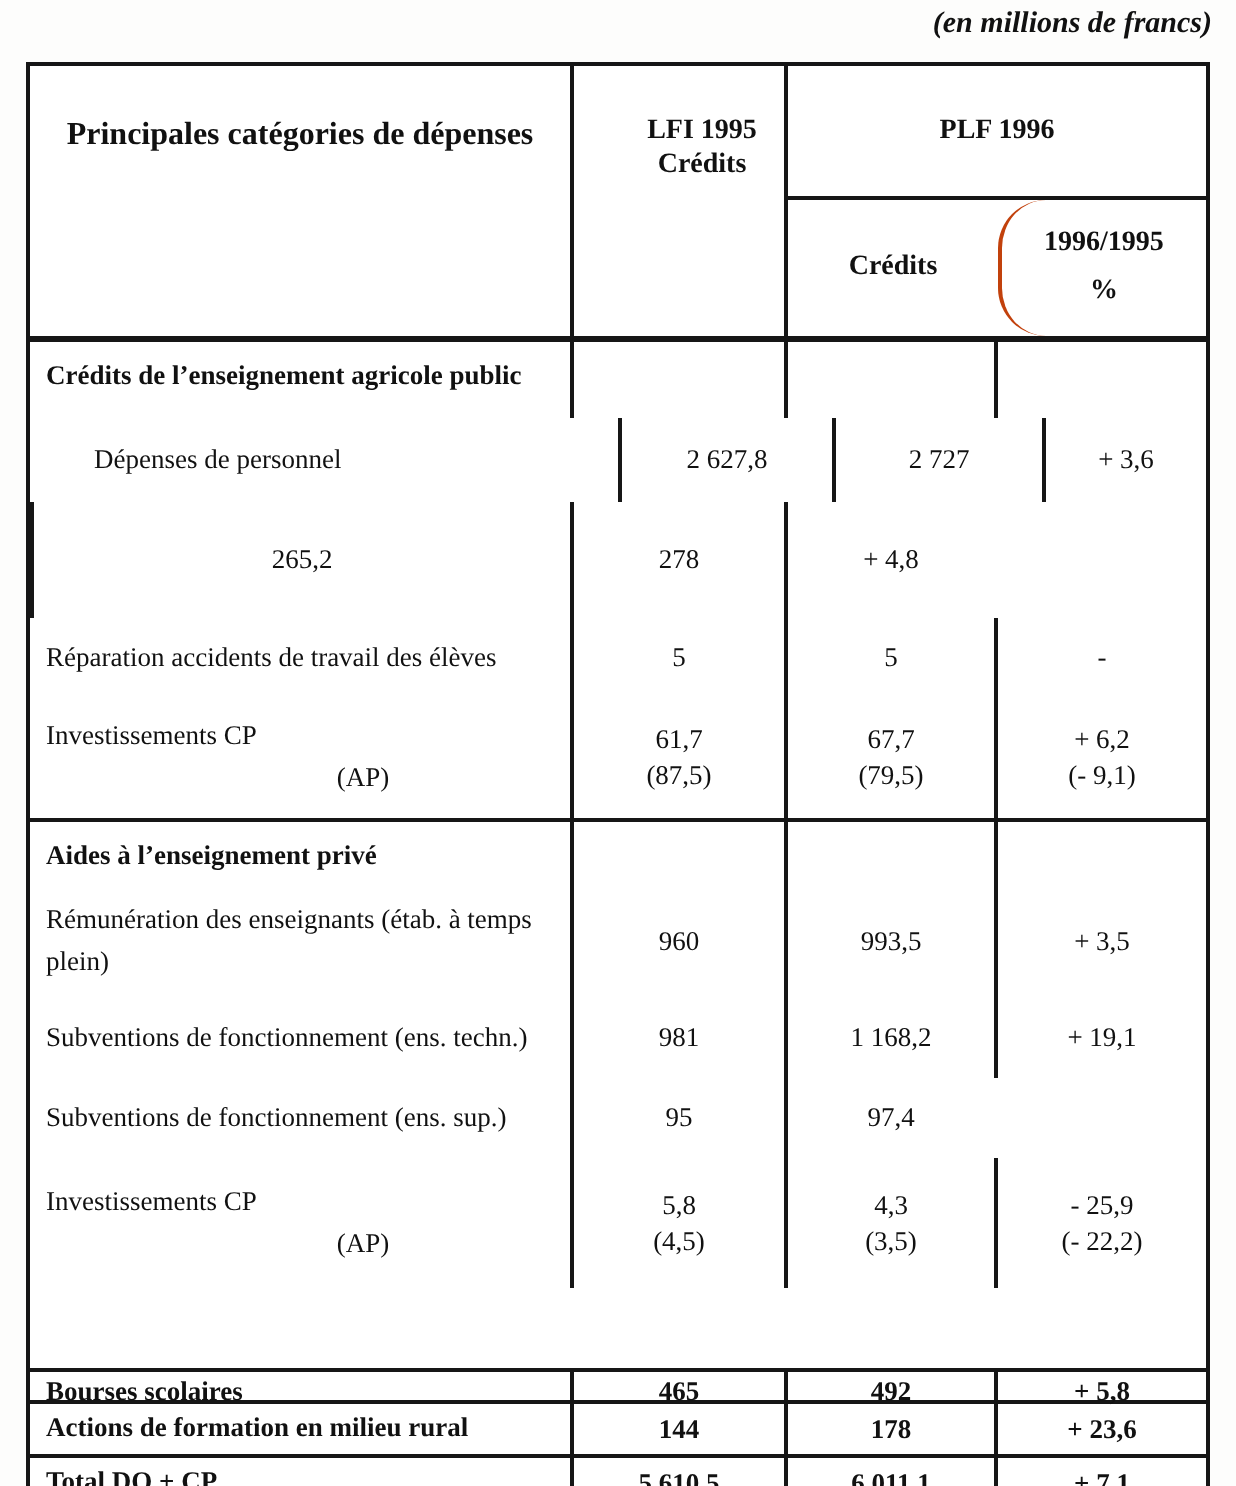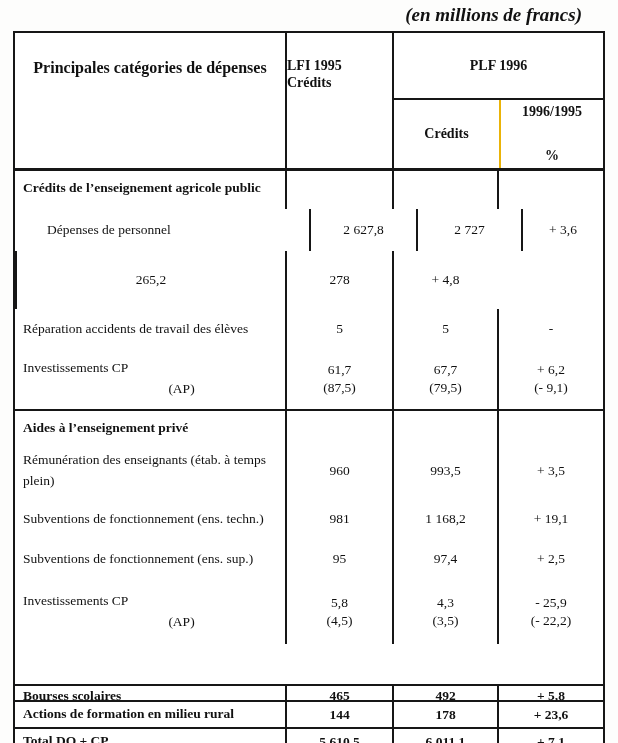--- a/index.html
+++ b/index.html
@@ -13,22 +13,22 @@
     overflow: hidden;
   }
   .page {
     position: relative;
     width: 618px;
     height: 743px;
   }
   .caption {
     position: absolute;
     top: 4px;
-    right: 36px;
-    font-size: 19px;
+    right: 12px;
+    font-size: 15px;
     font-weight: bold;
     font-style: italic;
   }
   .budget-table {
     position: absolute;
     left: 13px;
     top: 31px;
     width: 592px;
     border: 2px solid #161616;
     background: #fff;
@@ -46,23 +46,25 @@
     display: flex;
     justify-content: center;
     padding-top: 26px;
     font-size: 16px;
     text-align: center;
   }
   .th-lfi {
     border-left: 2px solid #161616;
     display: flex;
     flex-direction: column;
+    align-items: center;
     padding-top: 24px;
     font-size: 14px;
     line-height: 17px;
+    padding-left: 23px;
   }
   .plf-group {
     border-left: 2px solid #161616;
     display: flex;
     flex-direction: column;
   }
   .th-plf {
     height: 65px;
     border-bottom: 2px solid #161616;
     display: flex;
@@ -75,27 +77,28 @@
     display: grid;
     grid-template-columns: 105px 1fr;
   }
   .th-sub-credits {
     display: flex;
     align-items: center;
     justify-content: center;
     font-size: 14px;
   }
   .th-sub-ratio {
-    border-left: 2px solid #eab308;
-    display: flex;
-    flex-direction: column;
-    align-items: center;
-    justify-content: space-between;
+    border-left: 2px solid #c2410c;
+    display: flex;
+    flex-direction: column;
+    align-items: center;
+    justify-content: center;
     font-size: 14px;
     line-height: 24px;
+    border-radius: 24px;
   }
   
   .trow {
     display: grid;
     grid-template-columns: 270px 107px 105px 1fr;
     box-sizing: border-box;
   }
   .td {
     box-sizing: border-box;
     font-size: 13.5px;
@@ -225,21 +228,20 @@
       <div class="td label">Subventions de fonctionnement (ens. techn.)</div>
       <div class="td num c2">981</div>
       <div class="td num c3">1 168,2</div>
       <div class="td num c4">+ 19,1</div>
     </div>
 
     <div class="trow h40">
       <div class="td label">Subventions de fonctionnement (ens. sup.)</div>
       <div class="td num c2">95</div>
       <div class="td num c3">97,4</div>
-      <div class="td num c4">+ 2,5</div>
     </div>
 
     <div class="trow h65">
       <div class="td label">
         <div>Investissements CP</div>
         <div class="ap-line">(AP)</div>
       </div>
       <div class="td num c2">
         <div>5,8</div>
         <div>(4,5)</div>

